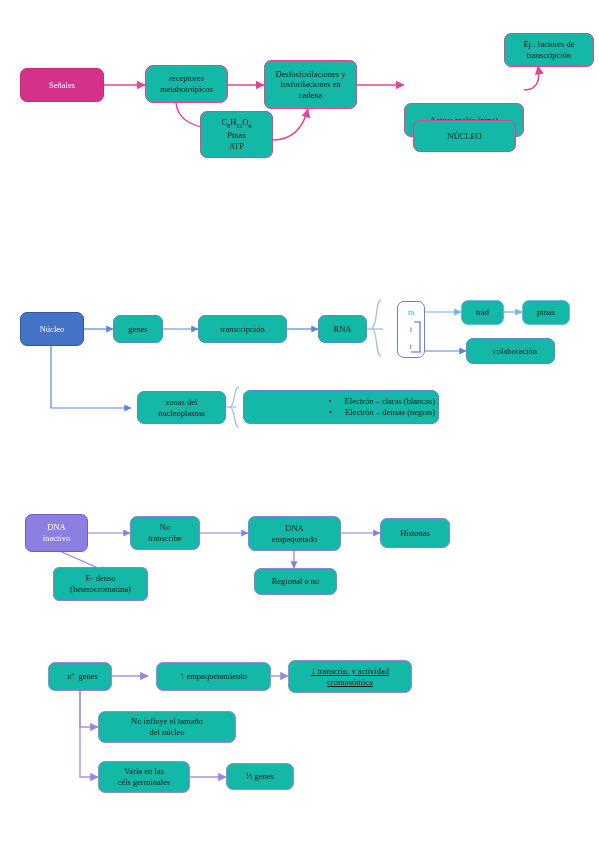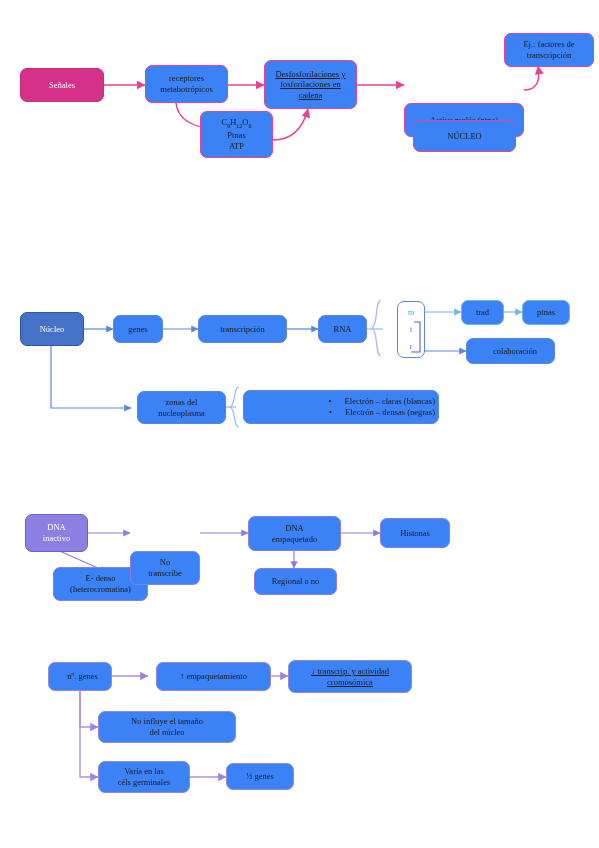--- a/index.html
+++ b/index.html
@@ -13,21 +13,21 @@
   
   .node{
     position:absolute;
     box-sizing:border-box;
     display:flex;align-items:center;justify-content:center;
     text-align:center;
     border-radius:7px;
     font-size:8.5px;
     line-height:1.25;
     padding:2px 3px;
-    background:#3b82f6;
+    background:#14b8a6;
   }
   .node .lbl{display:block;white-space:pre-line;}
 
   
   .pink        {border:1.3px solid #ED3F96;color:#1a1a1a;}
   .pink-fill   {border:1.3px solid #C62A7A;background:#D6318A;color:#ffffff;}
   .blue        {border:1.3px solid #5B87D8;color:#1a1a1a;}
   .blue-fill   {border:1.3px solid #2F56A8;background:#4472C4;color:#ffffff;}
   .cyan        {border:1.3px solid #6CB6E8;color:#1a1a1a;}
   .purple      {border:1.3px solid #8A7FE0;color:#1a1a1a;}
@@ -144,30 +144,30 @@
       <path d="M80,691 L80,777 L98,777" marker-end="url(#ah-violet)"></path>
 
       <line x1="190" y1="777" x2="226" y2="777" marker-end="url(#ah-violet)"></line>
     </g>
   </svg>
 
   <div class="node pink-fill" style="left:20px;top:68px;width:84px;height:34px;">
     <span class="lbl">Señales</span>
   </div>
 
-  <div class="node pink" style="left:145px;top:65px;width:83px;height:38px;">
+  <div class="node pink" style="left:145px;top:65px;width:83px;height:38px;border-radius:8px;">
     <span class="lbl">receptores
 metabotrópicos</span>
   </div>
 
   <div class="node pink" style="left:200px;top:111px;width:73px;height:47px;">
     <span class="lbl">C<span class="sub">6</span>H<span class="sub">12</span>O<span class="sub">6</span><br>Ptnas<br>ATP</span>
   </div>
 
-  <div class="node pink" style="left:264px;top:60px;width:93px;height:49px;text-decoration:underline;">
+  <div class="node pink" style="left:264px;top:60px;width:93px;height:49px;">
     <span class="lbl">Desfosforilaciones y
 fosforilaciones en
 cadena</span>
   </div>
 
   <div class="node pink" style="left:404px;top:69px;width:120px;height:34px;margin-top:34px;">
     <span class="lbl">Activa moléc (ptna)</span>
   </div>
 
   <div class="node pink" style="left:413px;top:120px;width:103px;height:32px;">
@@ -224,26 +224,26 @@
   <div class="node blue bullets" style="left:243px;top:390px;width:196px;height:34px;align-items:flex-end;">
     <span class="bi">Electrón – claras (blancas)</span>
     <span class="bi">Electrón – densas (negras)</span>
   </div>
 
   <div class="node purple-fill" style="left:25px;top:514px;width:63px;height:38px;">
     <span class="lbl">DNA
 inactivo</span>
   </div>
 
-  <div class="node purple" style="left:53px;top:567px;width:95px;height:34px;">
+  <div class="node purple" style="left:53px;top:567px;width:95px;height:34px;border-radius:6px;">
     <span class="lbl">E- denso
 (heterocromatina)</span>
   </div>
 
-  <div class="node purple" style="left:130px;top:516px;width:70px;height:34px;margin-top:35px;">
+  <div class="node purple" style="left:130px;top:516px;width:70px;height:34px;">
     <span class="lbl">No
 transcribe</span>
   </div>
 
   <div class="node purple" style="left:248px;top:516px;width:93px;height:35px;">
     <span class="lbl">DNA
 empaquetado</span>
   </div>
 
   <div class="node purple" style="left:254px;top:568px;width:83px;height:27px;">

